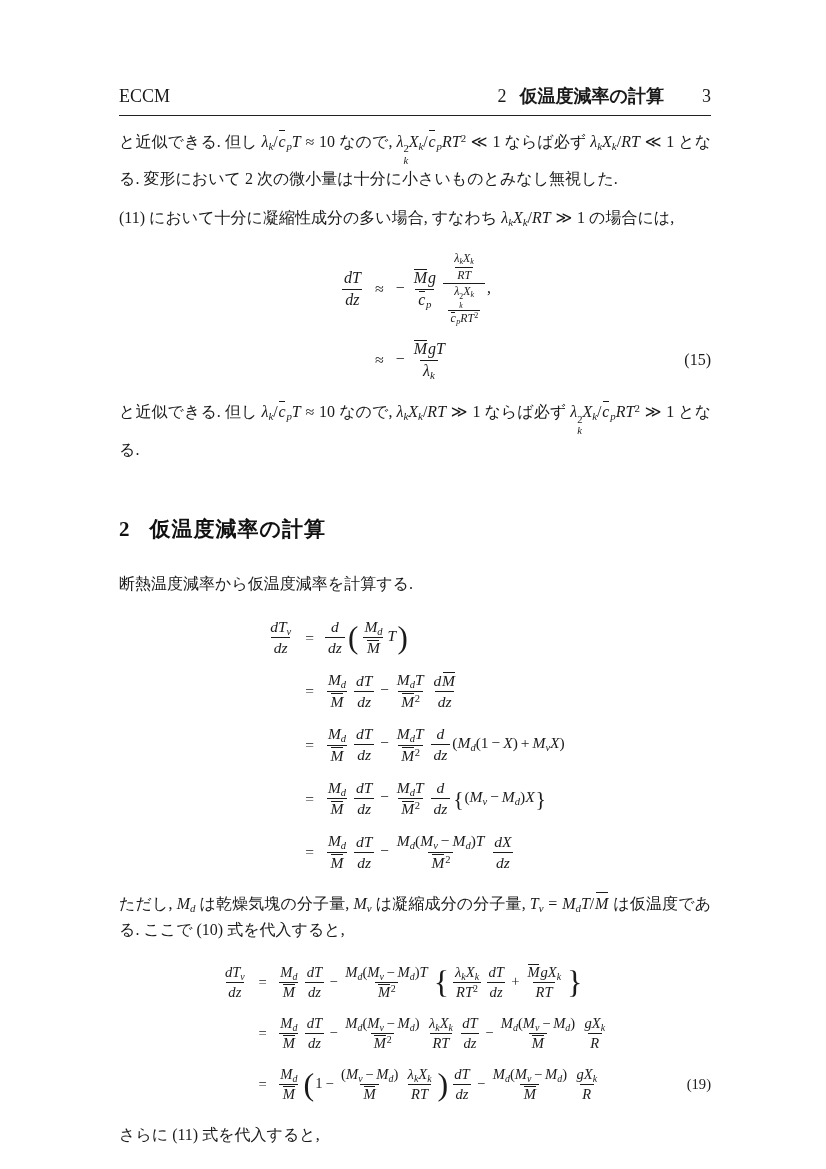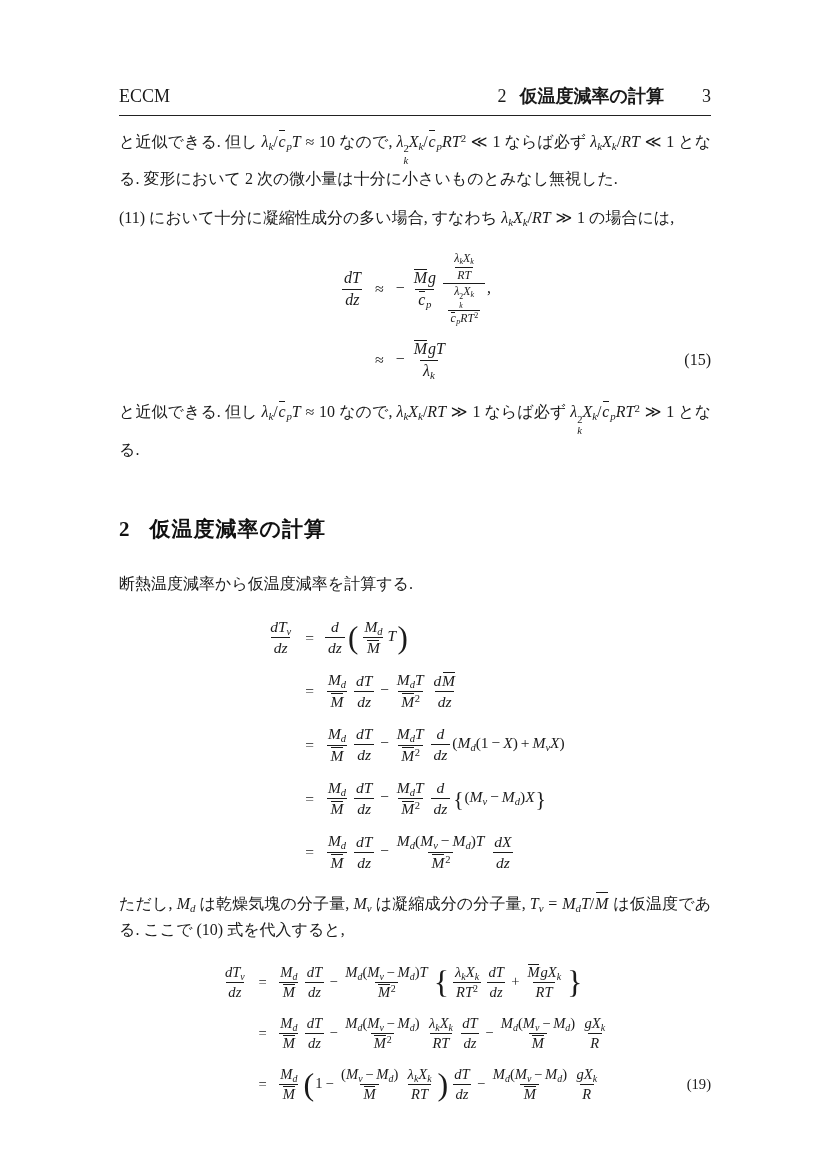--- a/index.html
+++ b/index.html
@@ -278,16 +278,17 @@
             </span><span class="mop">−</span><span class="mfrac">
               <span class="mnum"><span class="mrow"><span class="mrow"><span class="mi">M</span><span class="msub"><span class="mi">d</span></span></span><span class="mtx">(</span><span class="mrow"><span class="mi">M</span><span class="msub"><span class="mi">v</span></span></span><span class="mop">−</span><span class="mrow"><span class="mi">M</span><span class="msub"><span class="mi">d</span></span></span><span class="mtx">)</span></span></span>
               <span class="mden"><span class="mbar"><span class="mi">M</span></span></span>
             </span><span class="mfrac">
               <span class="mnum"><span class="mrow"><span class="mi">g</span><span class="mrow"><span class="mi">X</span><span class="msub"><span class="mi">k</span></span></span></span></span>
               <span class="mden"><span class="mi">R</span></span>
             </span></span></span>
         <span class="eq-tag">(19)</span>
       </div>
 
+    <p class="para">さらに (11) 式を代入すると,</p>
 
   </div>
 
 </div>
 
 </body></html>

